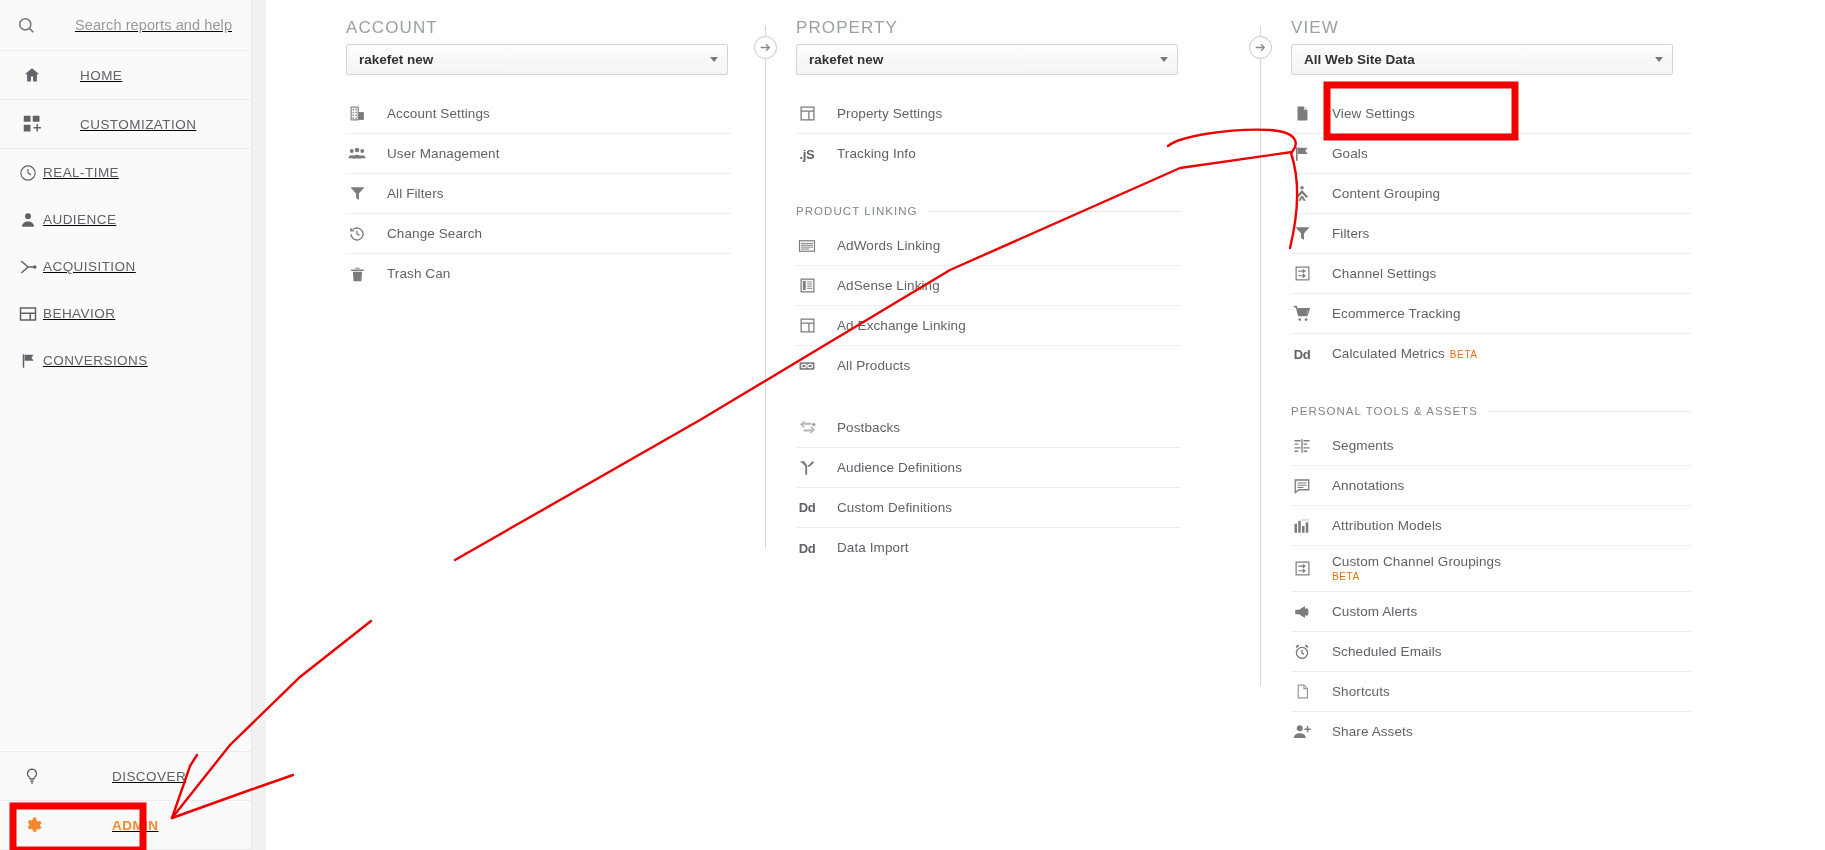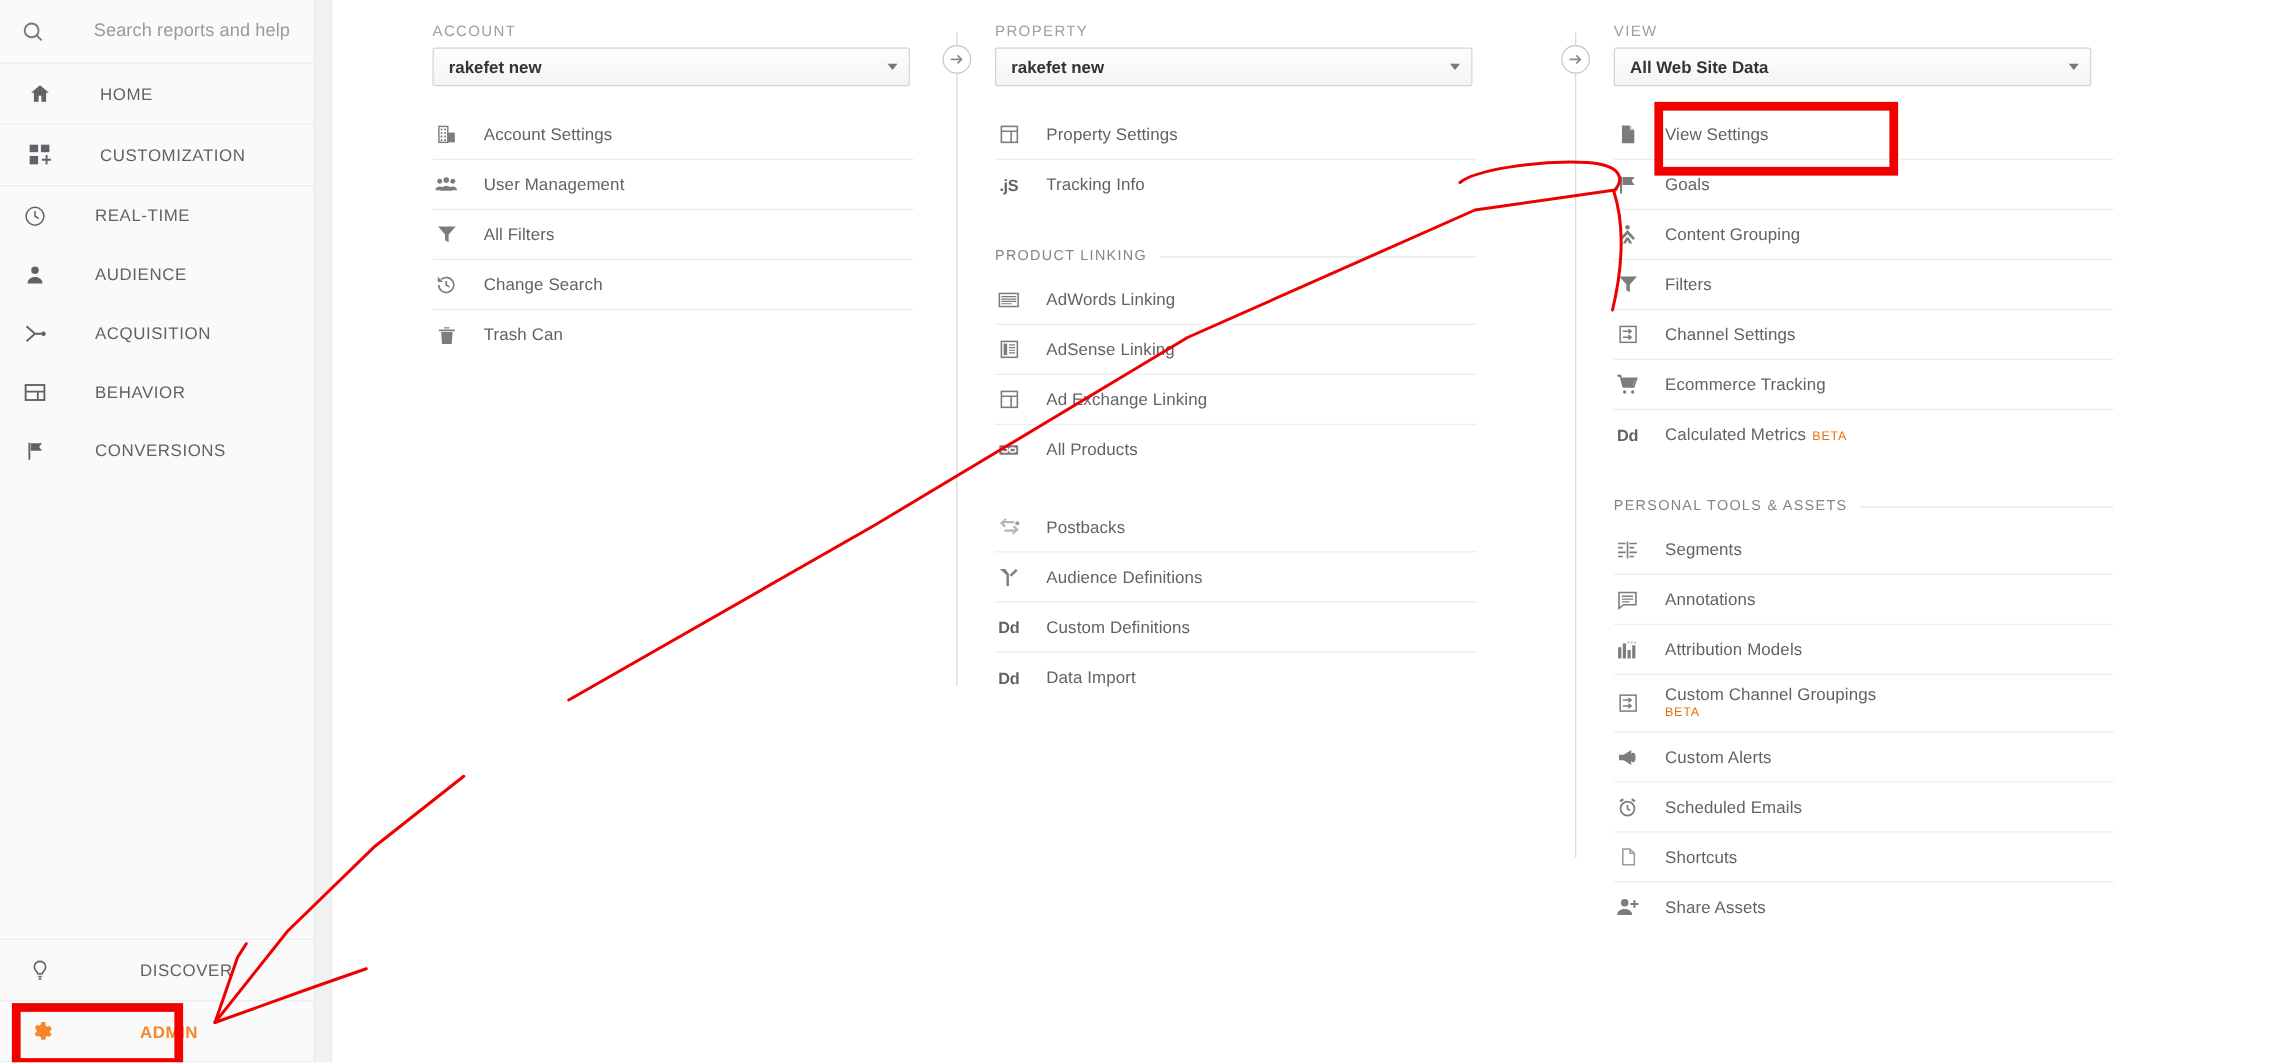--- a/index.html
+++ b/index.html
@@ -2,21 +2,21 @@
 <html><head>
 <meta charset="utf-8">
 <style>
   * { box-sizing: border-box; margin: 0; padding: 0; }
   html, body {
     width: 1825px; height: 850px;
     background: #fff;
     font-family: "Liberation Sans", sans-serif;
     overflow: hidden;
   }
-  #app { position: relative; width: 1825px; height: 850px; display: flex; }
+  #app { position: relative; width: 1825px; height: 850px; display: flex; text-decoration: underline; }
 
   
   .sidebar {
     width: 252px; height: 850px; flex: 0 0 252px;
     background: #fafafa;
     border-right: 1px solid #e8e8e8;
     position: relative;
     display: flex; flex-direction: column;
   }
   .sb-search {
@@ -42,21 +42,21 @@
   .sb-section {
     font-size: 13px; color: #70757a; padding: 11px 0 4px 19px;
     letter-spacing: .1px;
   }
   .sb-report {
     height: 47px; display: flex; align-items: center; padding-left: 19px;
     cursor: pointer;
   }
   .sb-report .ico { width: 24px; display:flex; align-items:center; }
   .sb-report .lbl {
-    font-size: 13.5px; color: #5f6368; margin-left: 33px; letter-spacing: .45px;
+    font-size: 13.5px; color: #5f6368; letter-spacing: .45px;
   }
   .sb-spacer { flex: 1 1 auto; }
   .sb-bottom { border-top: 1px solid #ececec; }
   .sb-bottom .sb-item { border-bottom: 1px solid #ececec; gap: 32px; }
   .sb-admin .lbl { color: #f5872a; font-weight: 600; }
 
   
   .main {
     flex: 1 1 auto; position: relative;
     background: #fff;
@@ -72,21 +72,21 @@
   }
   .col {
     position: relative;
     padding-top: 18px;
   }
   .col-account  { width: 495px; padding-left: 80px; }
   .col-property { width: 495px; padding-left: 35px; }
   .col-view     { width: 520px; padding-left: 35px; }
 
   .col-head {
-    font-size: 12px; color: #9aa0a6; letter-spacing: 1.1px;
+    font-size: 17px; color: #9aa0a6; letter-spacing: 1.1px;
     margin-bottom: 6px; text-transform: uppercase;
   }
   .select {
     height: 31px; width: 382px;
     border: 1px solid #d4d4d4; border-radius: 2px;
     background: linear-gradient(#fdfdfd, #f4f4f4);
     display: flex; align-items: center; justify-content: space-between;
     padding: 0 9px 0 12px; cursor: pointer;
   }
   .select .val { font-size: 13.5px; color: #333; font-weight: 700; }

